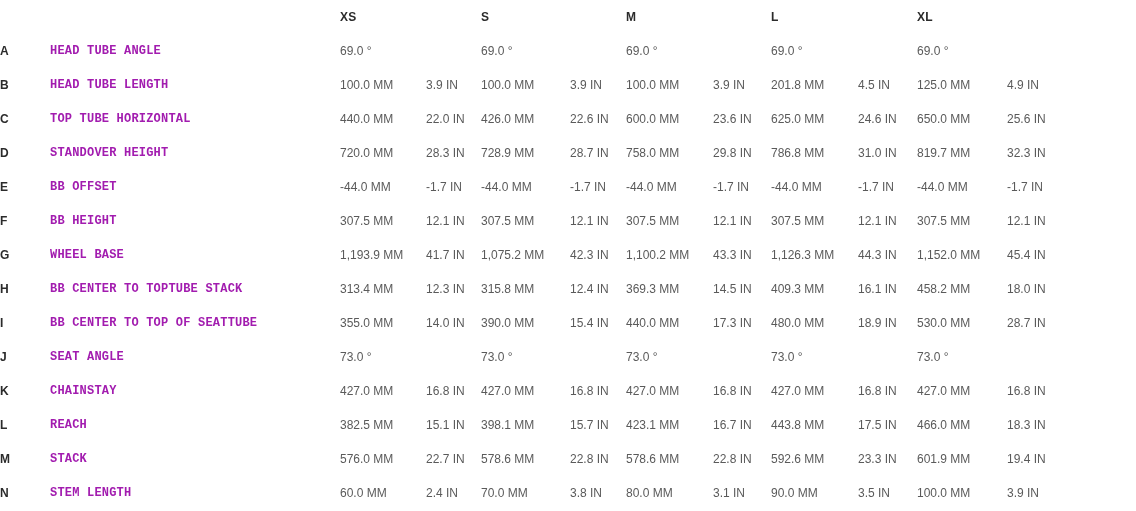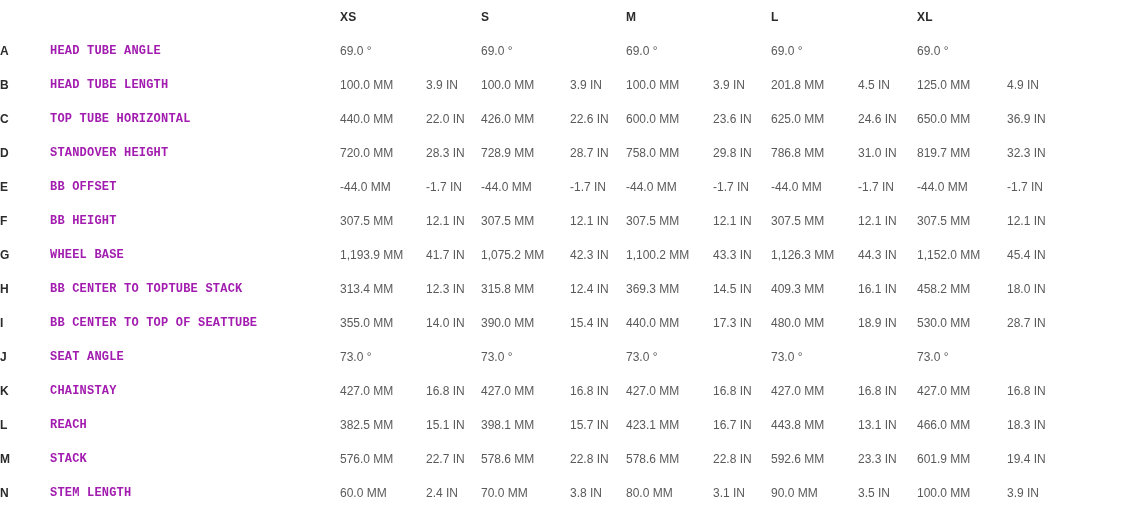--- a/index.html
+++ b/index.html
@@ -120,21 +120,21 @@
         <td class="label-cell">TOP TUBE HORIZONTAL</td>
         <td class="value-cell">440.0 MM</td>
         <td class="value-cell">22.0 IN</td>
         <td class="value-cell">426.0 MM</td>
         <td class="value-cell">22.6 IN</td>
         <td class="value-cell">600.0 MM</td>
         <td class="value-cell">23.6 IN</td>
         <td class="value-cell">625.0 MM</td>
         <td class="value-cell">24.6 IN</td>
         <td class="value-cell">650.0 MM</td>
-        <td class="value-cell">36.9 IN</td>
+        <td class="value-cell">25.6 IN</td>
       </tr>
       <tr>
         <td class="letter-cell">D</td>
         <td class="label-cell">STANDOVER HEIGHT</td>
         <td class="value-cell">720.0 MM</td>
         <td class="value-cell">28.3 IN</td>
         <td class="value-cell">728.9 MM</td>
         <td class="value-cell">28.7 IN</td>
         <td class="value-cell">758.0 MM</td>
         <td class="value-cell">29.8 IN</td>
@@ -244,21 +244,21 @@
       <tr>
         <td class="letter-cell">L</td>
         <td class="label-cell">REACH</td>
         <td class="value-cell">382.5 MM</td>
         <td class="value-cell">15.1 IN</td>
         <td class="value-cell">398.1 MM</td>
         <td class="value-cell">15.7 IN</td>
         <td class="value-cell">423.1 MM</td>
         <td class="value-cell">16.7 IN</td>
         <td class="value-cell">443.8 MM</td>
-        <td class="value-cell">13.1 IN</td>
+        <td class="value-cell">17.5 IN</td>
         <td class="value-cell">466.0 MM</td>
         <td class="value-cell">18.3 IN</td>
       </tr>
       <tr>
         <td class="letter-cell">M</td>
         <td class="label-cell">STACK</td>
         <td class="value-cell">576.0 MM</td>
         <td class="value-cell">22.7 IN</td>
         <td class="value-cell">578.6 MM</td>
         <td class="value-cell">22.8 IN</td>

